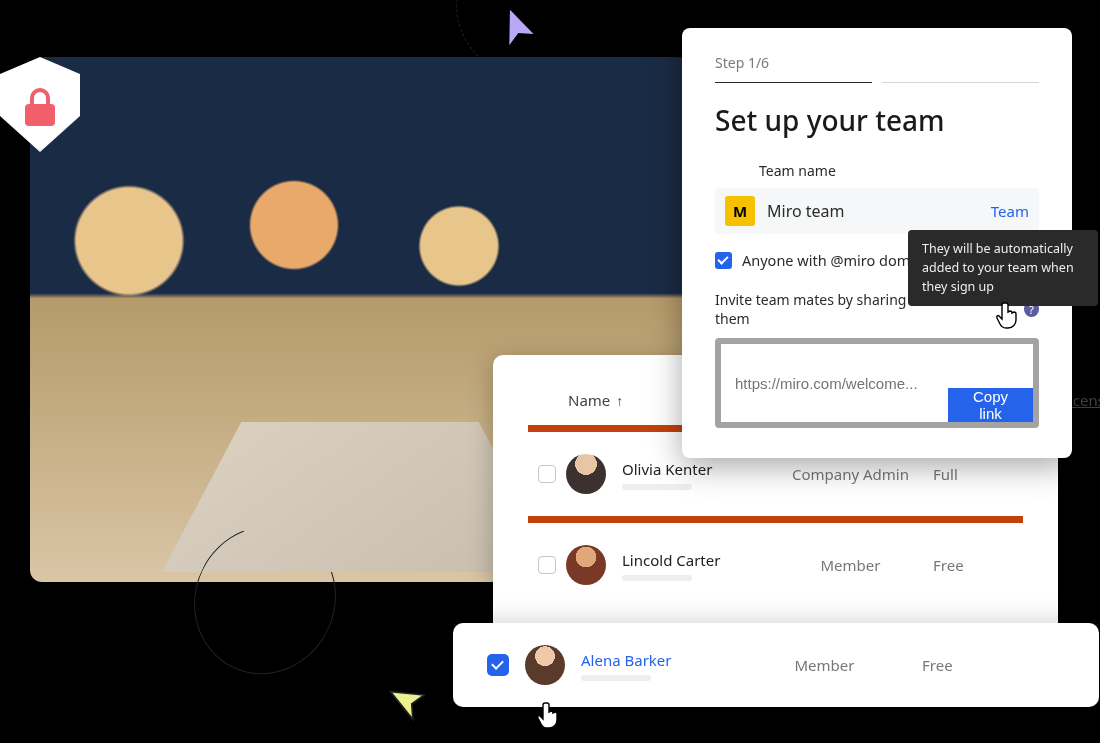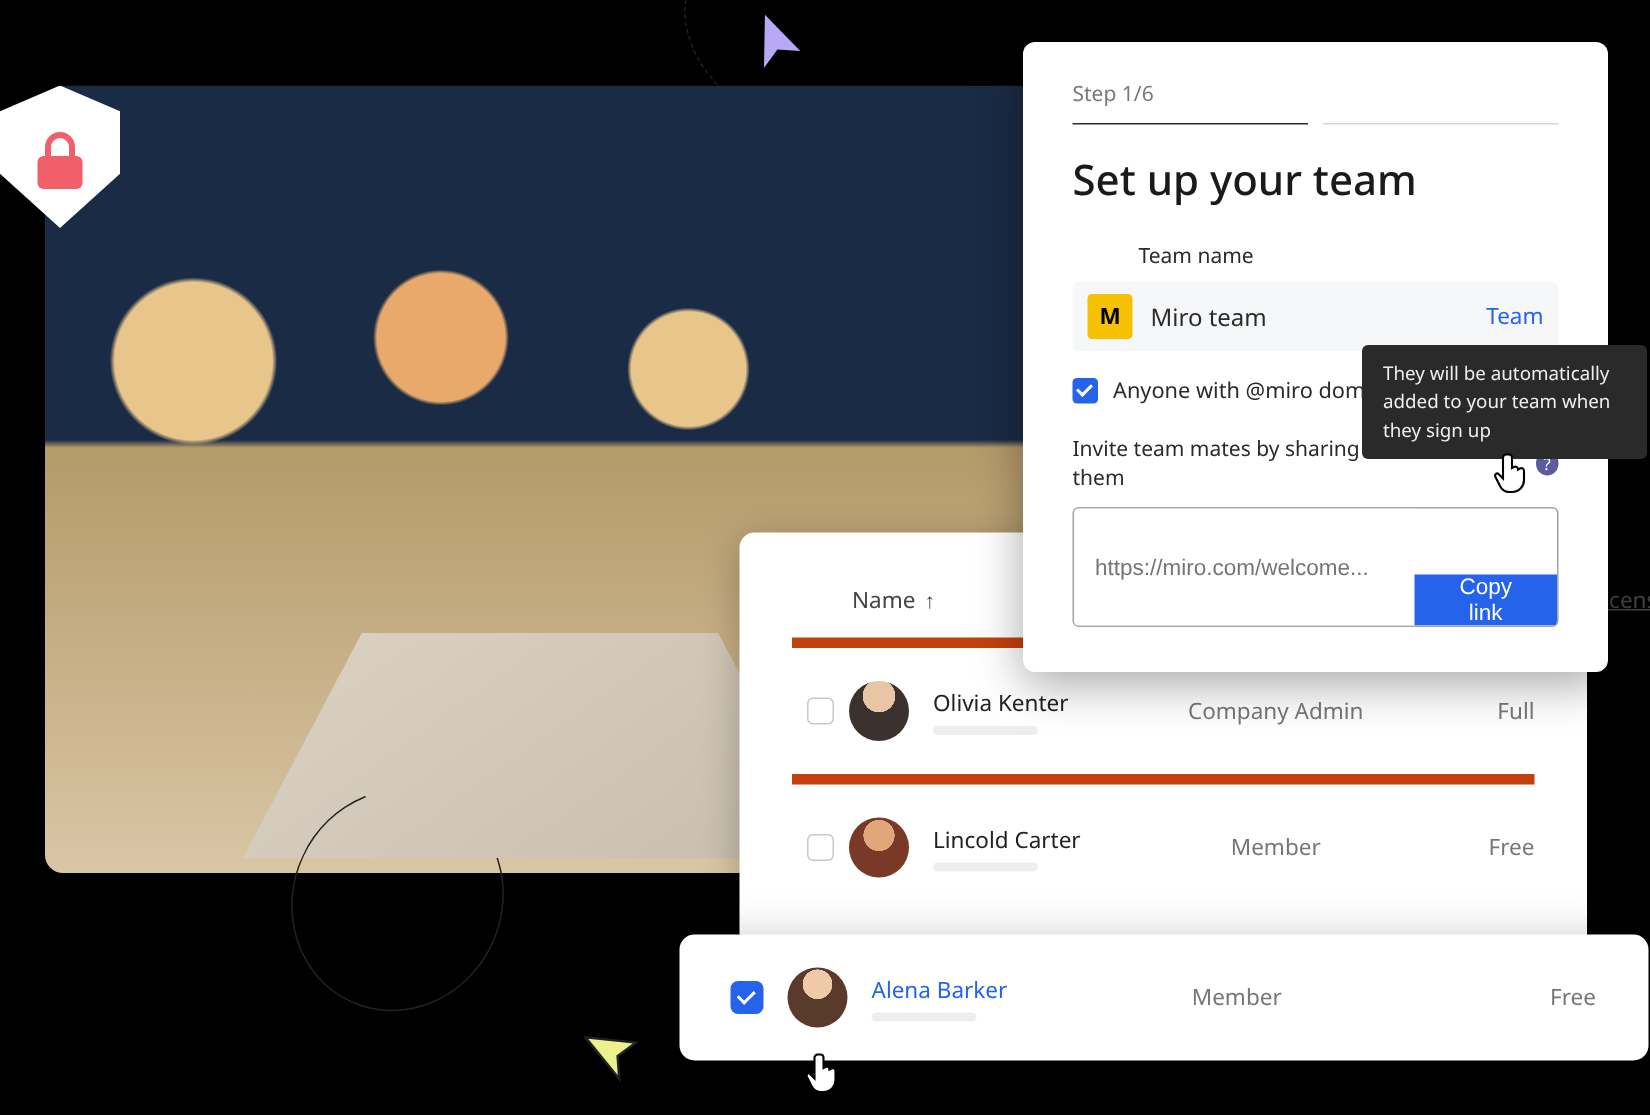--- a/index.html
+++ b/index.html
@@ -102,21 +102,21 @@
     font-weight:700; font-size:15px; border-radius:3px;
   }
   .team-name { flex:1; font-size:16px; color:#2b2b2b;}
   .edit-link { color:#2563eb; font-size:15px; cursor:pointer;}
   .chk-row { display:flex; align-items:center; gap:10px; margin-bottom:20px;}
   .chk { width:17px; height:17px; background:#2563eb; border-radius:3px; position:relative; flex-shrink:0;}
   .chk::after { content:""; position:absolute; left:3px; top:4px; width:8px; height:4px; border:2px solid #fff; border-top:none; border-right:none; transform:rotate(-45deg);}
   .chk-label { font-size:14.5px; color:#2b2b2b;}
   .invite-label { font-size:14px; color:#2b2b2b; margin-bottom:10px; display:flex; align-items:center; gap:6px;}
   .info-dot { width:16px; height:16px; border-radius:50%; background:#5b5b9e; color:#fff; font-size:11px; display:flex; align-items:center; justify-content:center; cursor:pointer;}
-  .link-row { display:flex; border:1px solid #a3a3a3; border-radius:4px; overflow:hidden;}
+  .link-row { display:flex; border:6px solid #a3a3a3; border-radius:4px; overflow:hidden;}
   .link-input { flex:1; padding:12px 14px; font-size:15px; color:#888; border:none;}
   .copy-btn { background:#2563eb; color:#fff; border:none; padding:0 20px; font-size:15px; cursor:pointer;margin-top:44px;}
 
   
   .tooltip {
     position:absolute; left:908px; top:230px;
     background:#2a2a2a; color:#eee;
     font-size:12.5px; line-height:1.5;
     padding:10px 14px; border-radius:4px;
     width:190px;
@@ -143,21 +143,21 @@
   .sort-icon { font-size:14px;}
   .row { display:flex; align-items:center; padding:22px 0 22px 0; border-top:7px solid #c2410c;}
   .row:first-of-type { border-top:none;}
   .row-chk { width:38px; display:flex; justify-content:center;}
   .chk-empty { width:18px; height:18px; border:1.5px solid #c7c7c7; border-radius:4px; background:#fff;}
   .avatar { width:40px; height:40px; border-radius:50%; margin-right:16px; flex-shrink:0; background:#ccc center/cover;}
   .user-cell { flex:0 0 202px; display:flex; align-items:center;}
   .user-info .uname { font-size:15px; color:#222;}
   .user-info .sub { margin-top:5px; width:70px; height:6px; background:#eee; border-radius:3px;}
   .role-cell { flex:0 0 165px; text-align:center; font-size:15px; color:#777;}
-  .lic-cell { flex:1; text-align:right; font-size:15px; color:#777;}
+  .lic-cell { flex:1; text-align:left; font-size:15px; color:#777;}
 
   
   .row-highlight {
     position:absolute; left:453px; top:623px;
     width:646px; background:#fff;
     border-radius:10px;
     box-shadow: 0 10px 35px rgba(0,0,0,.35);
     padding: 22px 35px 22px 18px;
     display:flex; align-items:center;
     z-index:6;

